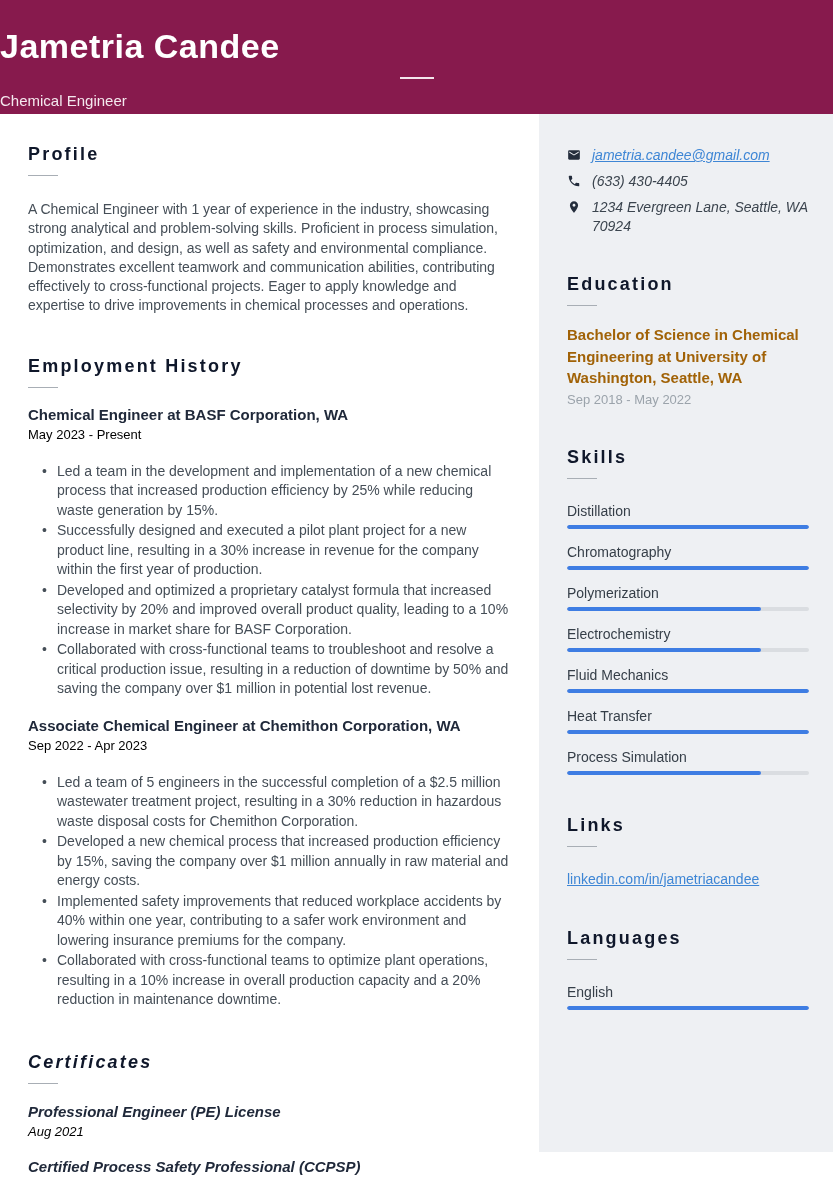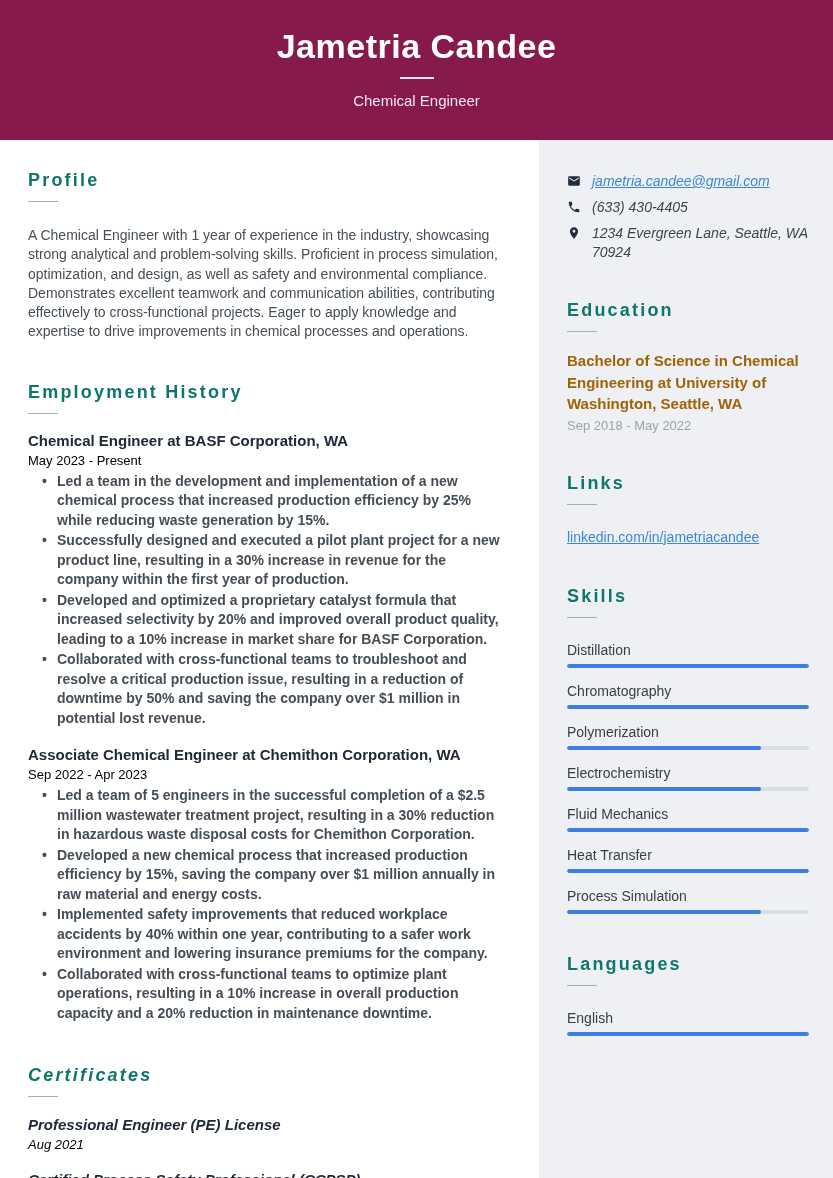--- a/index.html
+++ b/index.html
@@ -10,24 +10,23 @@
     width: 833px;
     height: 1178px;
     margin: 0 auto;
     background: #ffffff;
     position: relative;
     overflow: hidden;
   }
 
   
   .header {
-    height: 140px;
+    height: 114px;
     background: var(--brand, #871A4D);
     color: #ffffff;
-    text-align: center;
     padding-top: 27px;
   }
   .header h1 {
     font-size: 34px;
     font-weight: bold;
     letter-spacing: 0.5px;
   }
   .header .divider {
     width: 34px;
     height: 2px;
@@ -49,21 +48,21 @@
     width: 294px;
     background: #EEF0F3;
     padding: 32px 24px 0 28px;
   }
 
   
   h2.section-heading {
     font-size: 18px;
     font-weight: bold;
     letter-spacing: 2.2px;
-    color: #0f766e;
+    color: #0f172a;
   }
   .heading-rule {
     width: 30px;
     height: 1px;
     background: #A8AEB5;
     margin-top: 10px;
   }
 
   
   .section-profile .profile-text {
@@ -83,22 +82,21 @@
     color: #20293A;
     line-height: 21px;
   }
   .entry-date {
     font-size: 13px;
     color: #000000;
     margin-top: 2px;
   }
   ul.bullets {
     list-style: none;
-    margin-top: 4px;
-    font-weight: bold;
+    margin-top: 20px;
   }
   ul.bullets li {
     position: relative;
     padding-left: 17px;
     margin-left: 12px;
     font-size: 14px;
     line-height: 19.5px;
     color: #454E57;
     margin-bottom: 1px;
   }
@@ -277,87 +275,87 @@
       </div>
 
       <div class="side-section">
         <h2 class="section-heading">Education</h2>
         <div class="heading-rule"></div>
         <div class="degree">Bachelor of Science in Chemical Engineering at University of Washington, Seattle, WA</div>
         <div class="edu-date entry-date">Sep 2018 - May 2022</div>
       </div>
 
       <div class="side-section">
+        <h2 class="section-heading">Skills</h2>
+        <div class="heading-rule"></div>
+        <div class="meter-list">
+  <div class="meter-item">
+    <div class="meter-label">Distillation</div>
+    <div class="meter-track">
+      <div class="meter-fill" style="width: 100%;"></div>
+    </div>
+  </div>
+
+  <div class="meter-item">
+    <div class="meter-label">Chromatography</div>
+    <div class="meter-track">
+      <div class="meter-fill" style="width: 100%;"></div>
+    </div>
+  </div>
+
+  <div class="meter-item">
+    <div class="meter-label">Polymerization</div>
+    <div class="meter-track">
+      <div class="meter-fill" style="width: 80%;"></div>
+    </div>
+  </div>
+
+  <div class="meter-item">
+    <div class="meter-label">Electrochemistry</div>
+    <div class="meter-track">
+      <div class="meter-fill" style="width: 80%;"></div>
+    </div>
+  </div>
+
+  <div class="meter-item">
+    <div class="meter-label">Fluid Mechanics</div>
+    <div class="meter-track">
+      <div class="meter-fill" style="width: 100%;"></div>
+    </div>
+  </div>
+
+  <div class="meter-item">
+    <div class="meter-label">Heat Transfer</div>
+    <div class="meter-track">
+      <div class="meter-fill" style="width: 100%;"></div>
+    </div>
+  </div>
+
+  <div class="meter-item">
+    <div class="meter-label">Process Simulation</div>
+    <div class="meter-track">
+      <div class="meter-fill" style="width: 80%;"></div>
+    </div>
+  </div>
+</div>
+      </div>
+
+      <div class="side-section">
         <h2 class="section-heading">Links</h2>
         <div class="heading-rule"></div>
         <div class="links-list">
           <a class="link" href="#">linkedin.com/in/jametriacandee</a>
         </div>
       </div>
 
       <div class="side-section">
-        <h2 class="section-heading">Skills</h2>
+        <h2 class="section-heading">Languages</h2>
         <div class="heading-rule"></div>
         <div class="meter-list">
   <div class="meter-item">
-    <div class="meter-label">Distillation</div>
-    <div class="meter-track">
-      <div class="meter-fill" style="width: 100%;"></div>
-    </div>
-  </div>
-
-  <div class="meter-item">
-    <div class="meter-label">Chromatography</div>
-    <div class="meter-track">
-      <div class="meter-fill" style="width: 100%;"></div>
-    </div>
-  </div>
-
-  <div class="meter-item">
-    <div class="meter-label">Polymerization</div>
-    <div class="meter-track">
-      <div class="meter-fill" style="width: 80%;"></div>
-    </div>
-  </div>
-
-  <div class="meter-item">
-    <div class="meter-label">Electrochemistry</div>
-    <div class="meter-track">
-      <div class="meter-fill" style="width: 80%;"></div>
-    </div>
-  </div>
-
-  <div class="meter-item">
-    <div class="meter-label">Fluid Mechanics</div>
-    <div class="meter-track">
-      <div class="meter-fill" style="width: 100%;"></div>
-    </div>
-  </div>
-
-  <div class="meter-item">
-    <div class="meter-label">Heat Transfer</div>
-    <div class="meter-track">
-      <div class="meter-fill" style="width: 100%;"></div>
-    </div>
-  </div>
-
-  <div class="meter-item">
-    <div class="meter-label">Process Simulation</div>
-    <div class="meter-track">
-      <div class="meter-fill" style="width: 80%;"></div>
-    </div>
-  </div>
-</div>
-      </div>
-
-      <div class="side-section">
-        <h2 class="section-heading">Languages</h2>
-        <div class="heading-rule"></div>
-        <div class="meter-list">
-  <div class="meter-item">
     <div class="meter-label">English</div>
     <div class="meter-track">
       <div class="meter-fill" style="width: 100%;"></div>
     </div>
   </div>
 
 </div>
       </div>
 
     </div>

